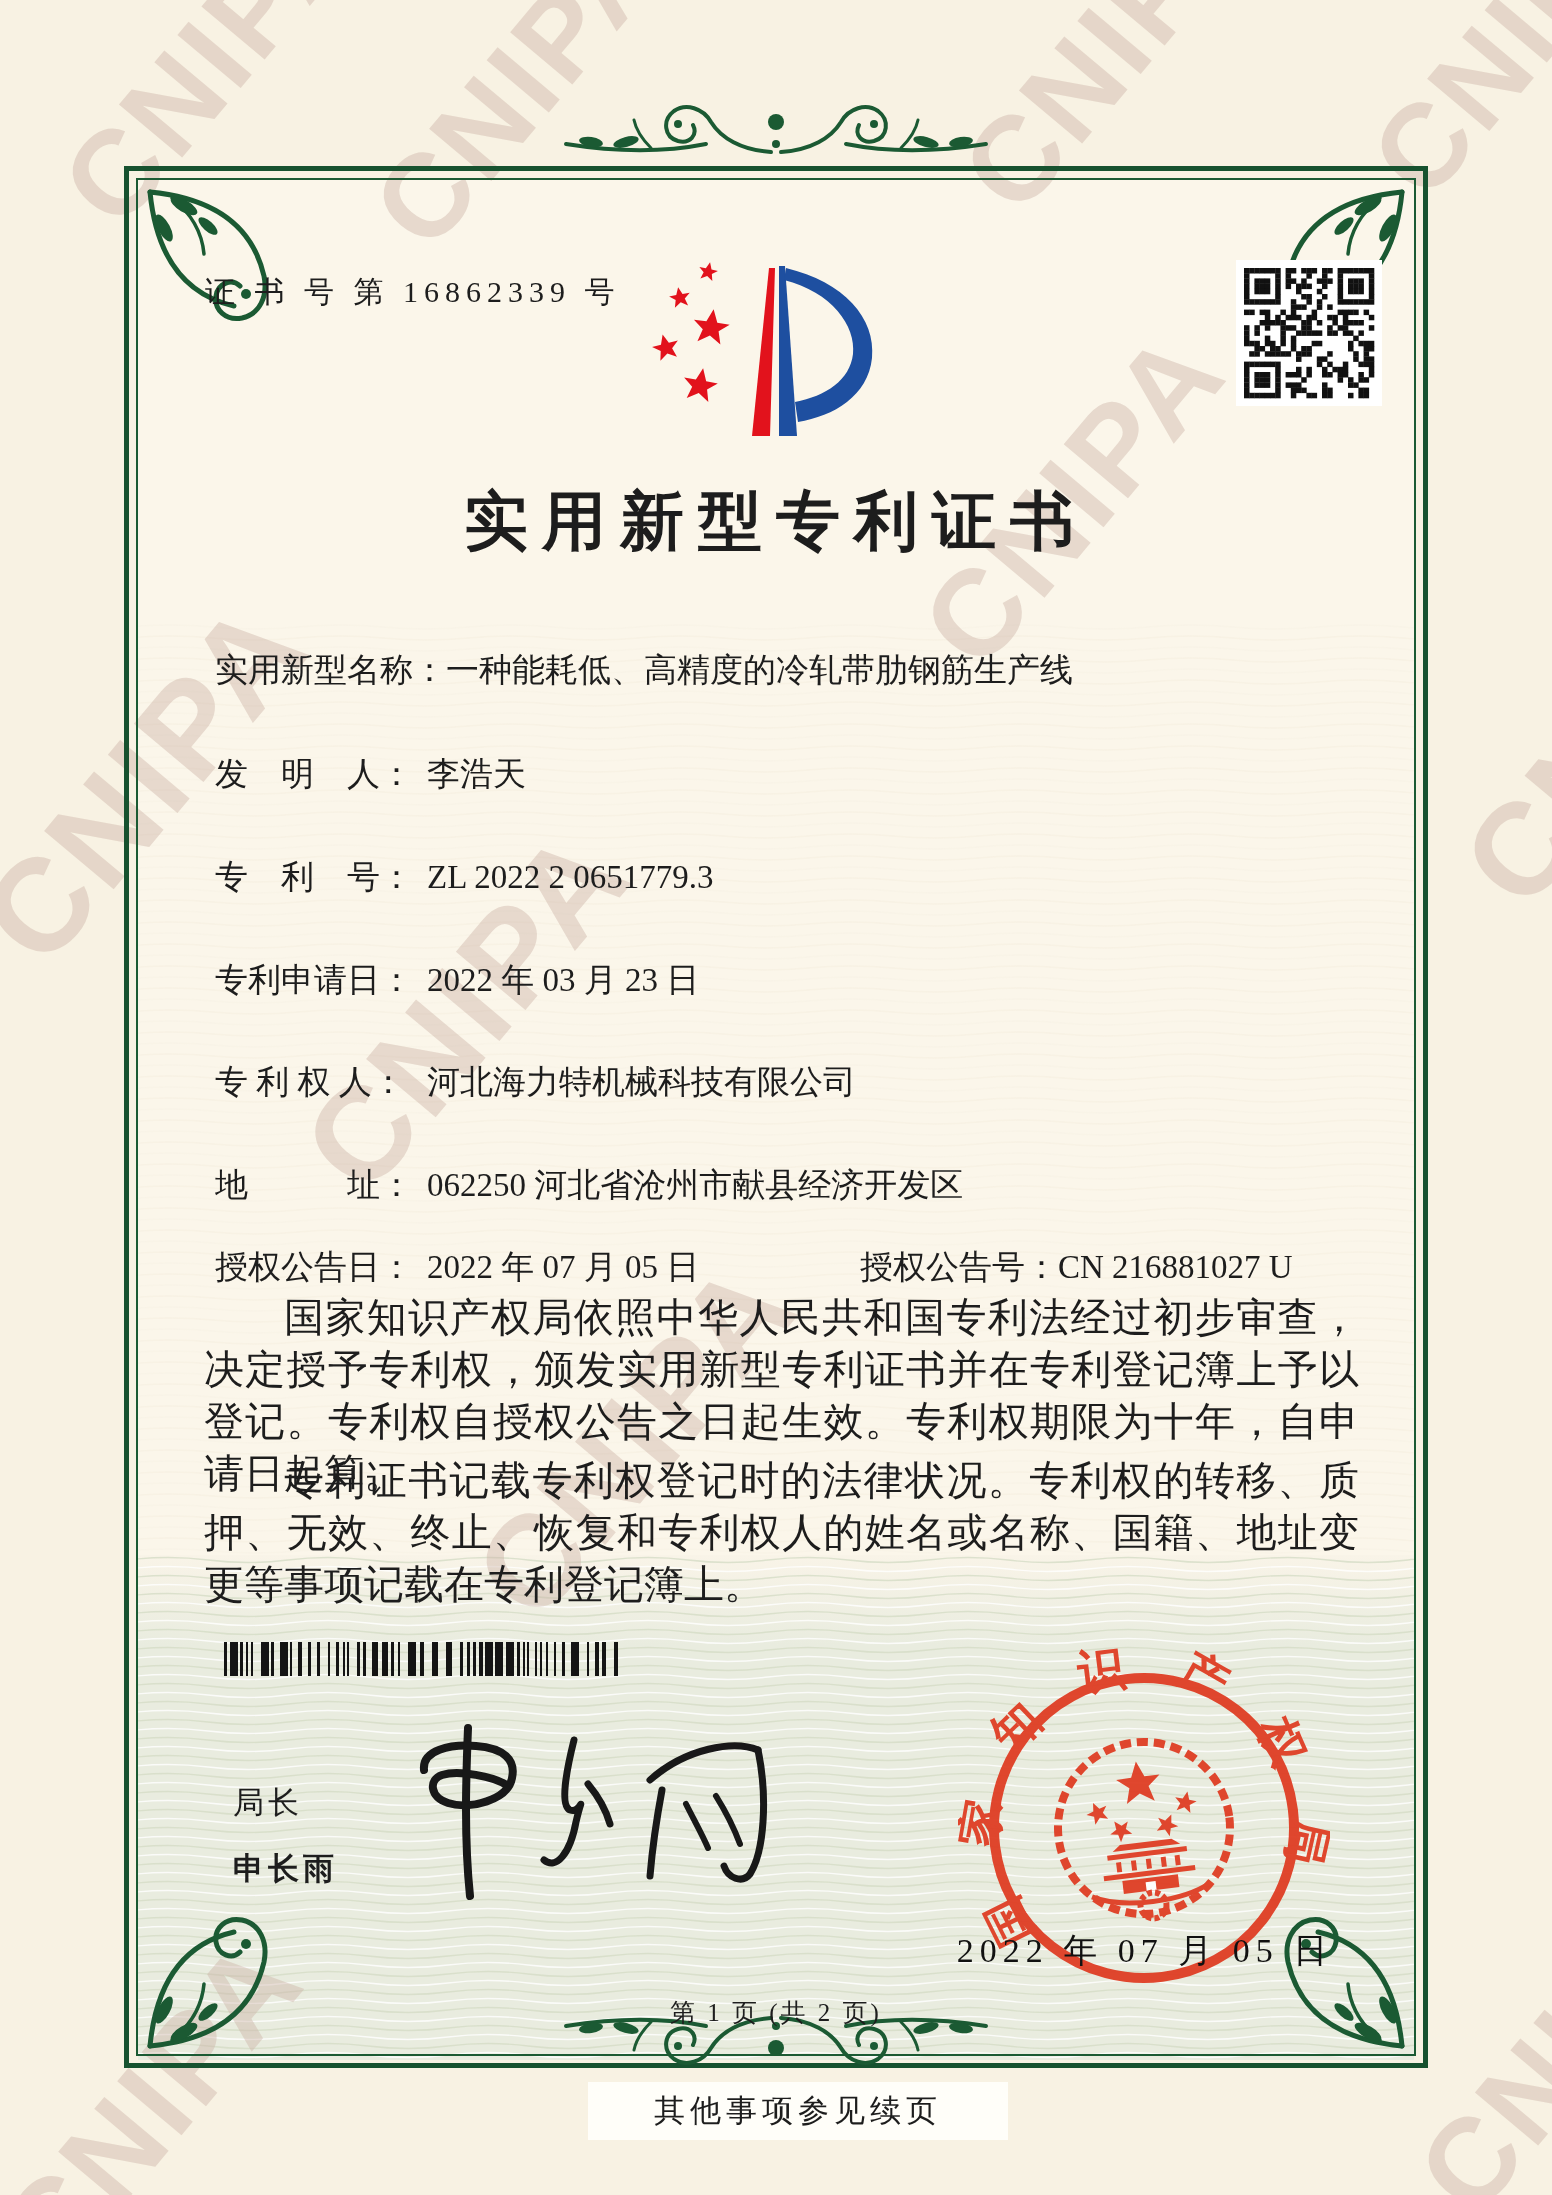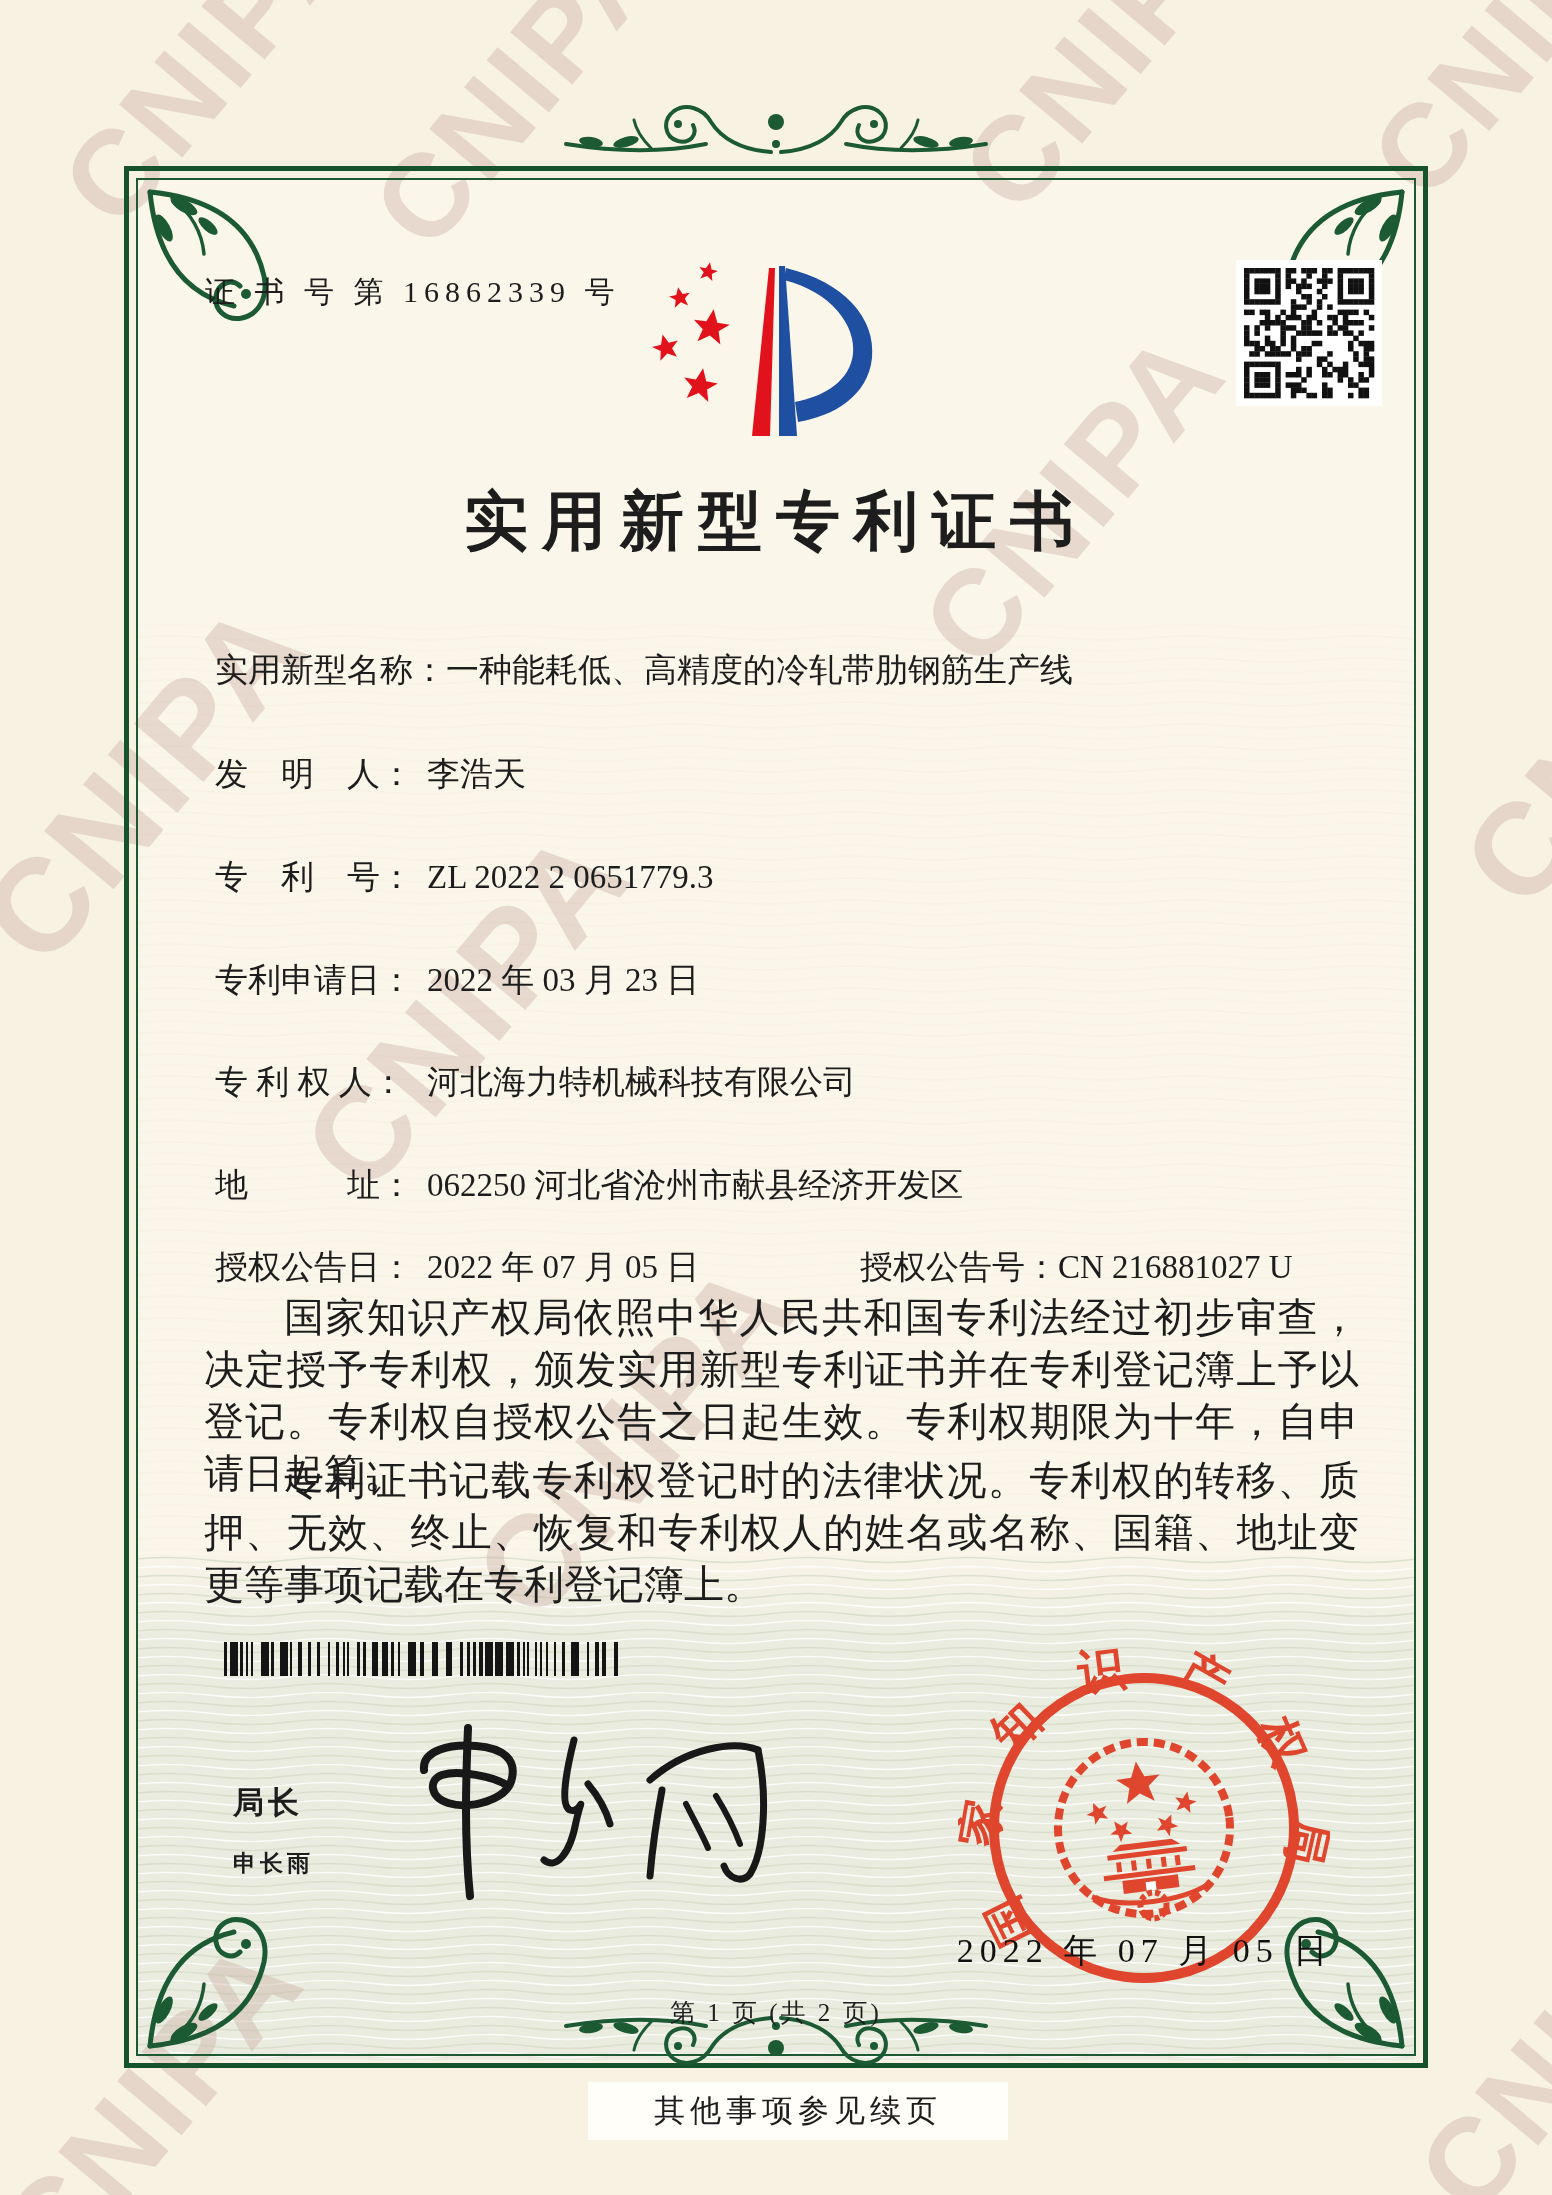--- a/index.html
+++ b/index.html
@@ -35,23 +35,23 @@
   .orn{position:absolute;z-index:4;pointer-events:none}
   .certno{position:absolute;left:205px;top:272px;font-size:30px;letter-spacing:6px;z-index:5}
   .title{position:absolute;left:136px;right:136px;top:478px;text-align:center;
     font-size:64px;font-weight:bold;letter-spacing:14px;z-index:5}
   .frow{position:absolute;left:215px;right:150px;font-size:33px;z-index:5;white-space:nowrap}
   .frow .lab{display:inline-block;min-width:212px}
   .grant2{position:absolute;left:860px;font-size:33px;z-index:5;white-space:nowrap}
   .para{position:absolute;left:204px;width:1155px;font-size:40px;line-height:52px;
     text-indent:2em;text-align:justify;z-index:5}
 
-  .sig-title{position:absolute;left:233px;top:1782px;font-size:31px;font-weight:bold;
+  .sig-title{position:absolute;left:233px;top:1782px;font-size:31px;font-weight:normal;
     letter-spacing:4px;font-family:"Liberation Sans","DejaVu Sans",sans-serif;z-index:6}
-  .sig-name{position:absolute;left:233px;top:1848px;font-size:23px;font-weight:bold;
+  .sig-name{position:absolute;left:233px;top:1848px;font-size:31px;font-weight:bold;
     letter-spacing:4px;font-family:Liberation Serif, serif;z-index:6}
 
   .seal-wrap{position:absolute;left:958px;top:1642px;width:372px;height:372px;z-index:6}
   .seal-date{position:absolute;left:952px;width:386px;top:1928px;text-align:center;
     font-size:34px;letter-spacing:6px;color:#111;z-index:7}
 
   .pagefoot{position:absolute;left:136px;right:136px;top:1996px;text-align:center;
     font-size:25px;letter-spacing:3px;z-index:7}
   .contstrip{position:absolute;left:588px;top:2082px;width:420px;height:58px;
     background:#fffef9;z-index:7;display:flex;align-items:center;justify-content:center}

